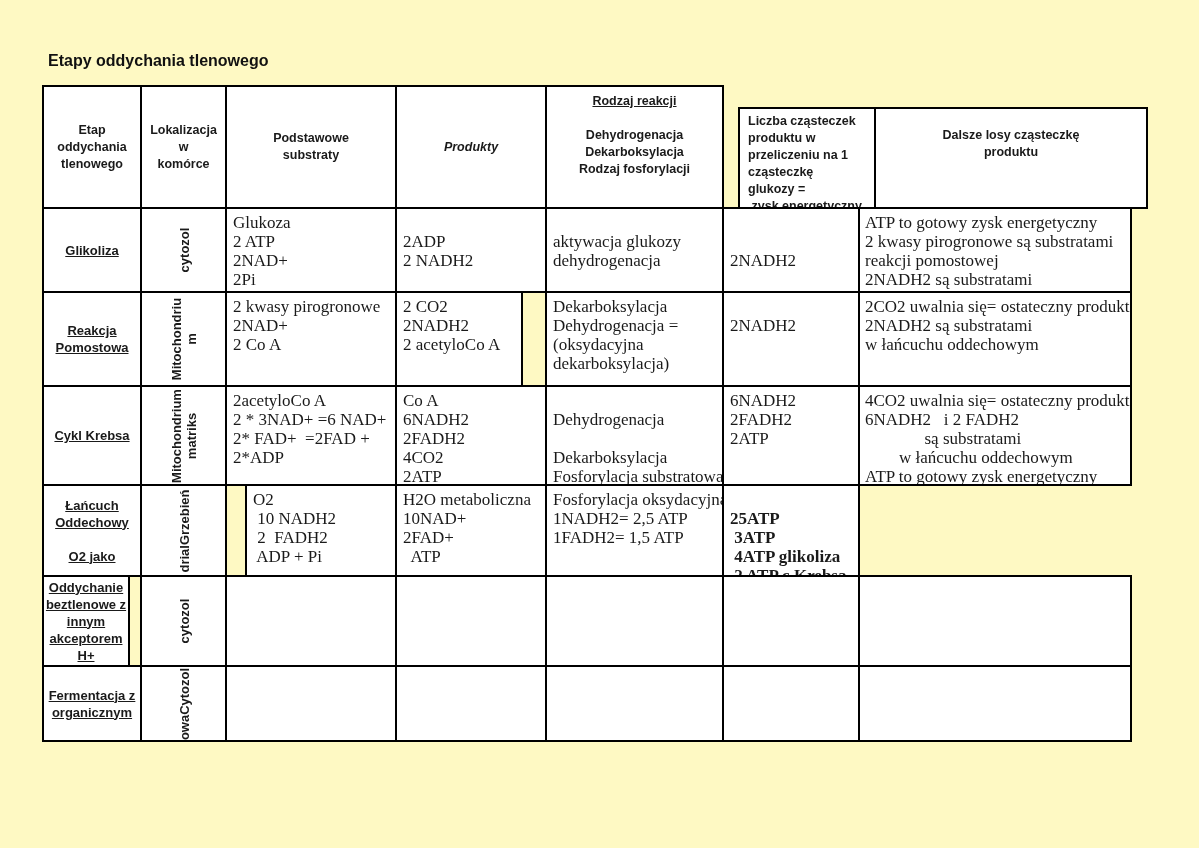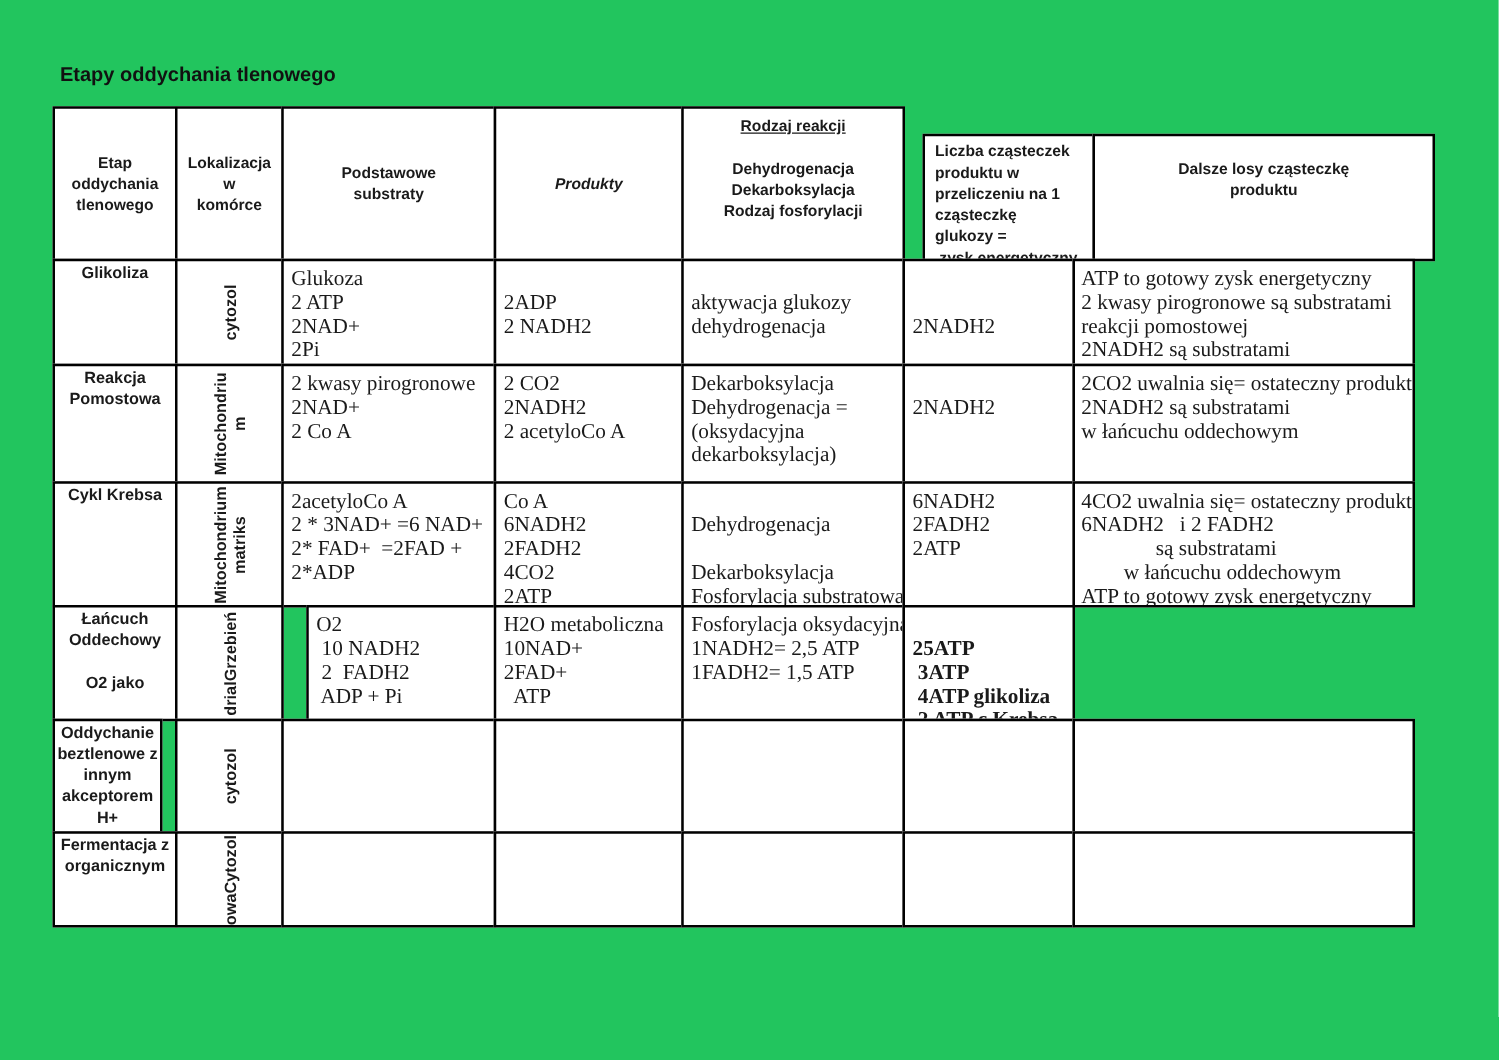--- a/index.html
+++ b/index.html
@@ -1,17 +1,17 @@
 <!DOCTYPE html>
 <html><head>
 <meta charset="utf-8">
 <style>
   html,body { margin:0; padding:0; background:#ffffff; }
   .page {
-    position:relative; width:1199px; height:848px; background:#22c55e;
+    position:relative; width:1199px; height:848px; background:#fef9c3;
     font-family:"Liberation Serif", serif; color:#1a1a1a; overflow:hidden;
   }
   .doc-title {
     position:absolute; left:48px; top:52px;
     font-family:"Liberation Sans", sans-serif; font-weight:bold;
     font-size:16px; color:#111;
   }
   .tbl { position:absolute; left:42px; top:85px; width:1090px; height:657px; }
   .cell {
     position:absolute; box-sizing:border-box; border:2px solid #000;
@@ -26,23 +26,23 @@
     font-family:"Liberation Sans", sans-serif; font-weight:bold;
     font-size:12.5px; line-height:17px; text-align:center;
   }
   .hdr .cell-text { padding:0; white-space:pre; font-size:12.5px; line-height:17px; }
   .hdr-top { align-items:flex-start;margin-left:16px; }
   .hdr-left { justify-content:flex-start; text-align:left; }
   .hdr-left .cell-text { padding:4px 0 0 8px; }
   .hdr-reakcja { flex-direction:column; justify-content:flex-start; padding-top:6px; }
   .hdr-reakcja .rk-title { text-decoration:underline; display:block; margin-bottom:17px; }
   .etap-cell {
-    display:flex; justify-content:center;
-    font-family:"Liberation Sans", sans-serif; font-weight:bold;
-    font-size:13px; line-height:17px; text-align:center;
+    display:flex; align-items:center; justify-content:center;
+    font-family:"Liberation Sans", sans-serif; font-weight:bold;
+    font-size:13px; line-height:17px; text-align:center;text-decoration:underline;
   }
   .etap-cell .cell-text { padding:0; font-size:13px; line-height:17px; }
   .loc-cell { overflow:hidden; }
   .rot {
     position:absolute; left:50%; top:50%;
     transform:translate(-50%,-50%) rotate(-90deg);
     font-family:"Liberation Sans", sans-serif; font-weight:bold;
     font-size:13px; line-height:15px; white-space:pre; text-align:center;
   }
   .dalsze .cell-text { padding-left:5px; }
@@ -139,21 +139,21 @@
     </div>
     <div class="cell loc-cell" style="left:98px;top:206px;width:87px;height:96px;">
       <span class="rot">Mitochondriu
 m</span>
     </div>
     <div class="cell" style="left:183px;top:206px;width:172px;height:96px;">
       <span class="cell-text">2 kwasy pirogronowe
 2NAD+
 2 Co A</span>
     </div>
-    <div class="cell" style="left:353px;top:206px;width:152px;height:96px;">
+    <div class="cell" style="left:353px;top:206px;width:128px;height:96px;">
       <span class="cell-text">2 CO2
 2NADH2
 2 acetyloCo A</span>
     </div>
     <div class="cell" style="left:503px;top:206px;width:179px;height:96px;">
       <span class="cell-text">Dekarboksylacja
 Dehydrogenacja =
 (oksydacyjna
 dekarboksylacja)</span>
     </div>

